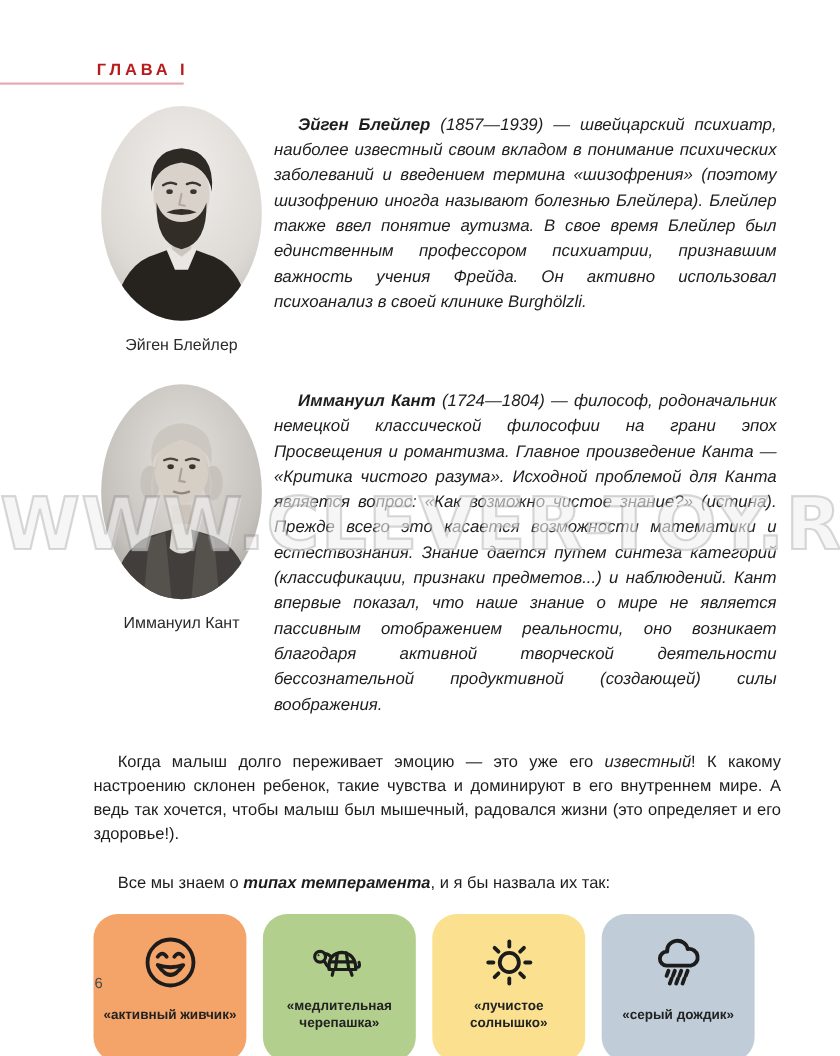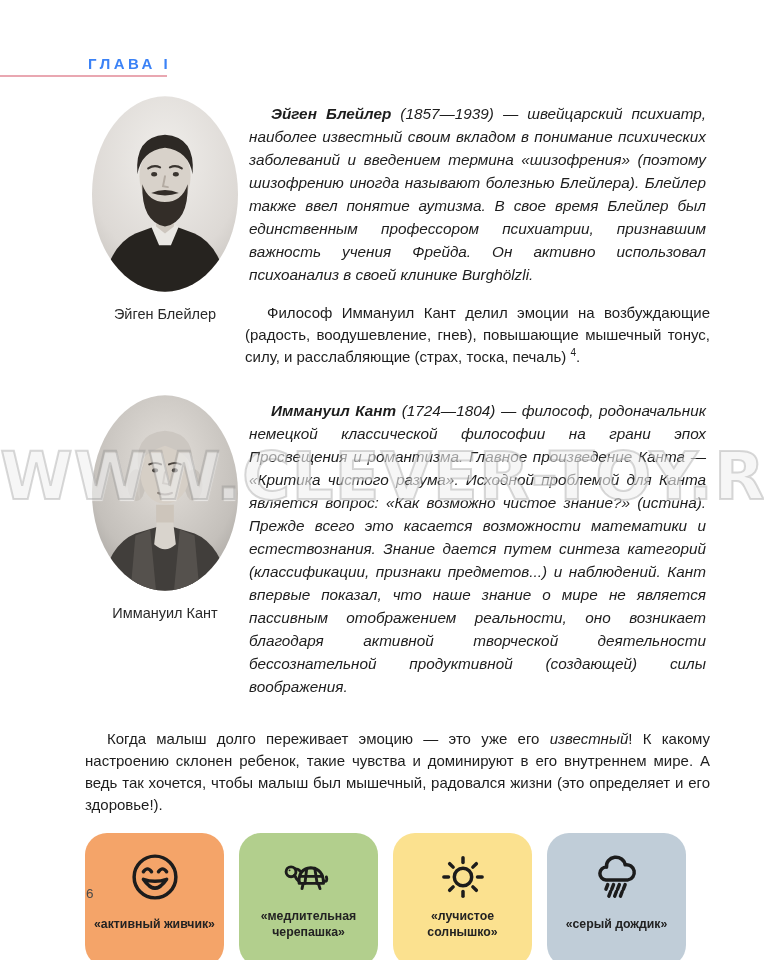--- a/index.html
+++ b/index.html
@@ -76,21 +76,21 @@
   .page-number{
     position:absolute;left:86px;top:886px;
     font-size:13.5px;color:#4a4a4a;
   }
 </style>
 </head>
 <body>
 
 <div class="page">
 
-  <div class="chapter-title" style="color: #3b82f6;">ГЛАВА I</div>
+  <div class="chapter-title" style="color: #b91c1c;">ГЛАВА I</div>
   <div class="chapter-line" style="background-color: rgb(233, 167, 177);"></div>
 
   <div class="watermark">WWW.CLEVER-TOY.RU</div>
 
   <div class="content">
 
     <div class="row">
       <div class="figure-col">
         <svg class="portrait" viewBox="0 0 150 200" xmlns="http://www.w3.org/2000/svg">
           <defs>
@@ -116,21 +116,20 @@
             <ellipse cx="86" cy="80" rx="3" ry="2.2" fill="#3a3530"></ellipse>
             <path d="M58 74 Q64 70 70 73" stroke="#3a3530" stroke-width="2.2" fill="none" stroke-linecap="round"></path>
             <path d="M80 73 Q86 70 92 74" stroke="#3a3530" stroke-width="2.2" fill="none" stroke-linecap="round"></path>
             <path d="M75 82 L73 92 L78 93" stroke="#b3aba2" stroke-width="2" fill="none" stroke-linecap="round"></path>
           </g>
         </svg>
         <div class="figure-caption">Эйген Блейлер</div>
       </div>
       <div class="text-col">
         <p class="bio"><span class="bio-name">Эйген Блейлер</span><span> (1857—1939) — швейцарский психиатр, наиболее известный своим вкладом в понимание психических заболеваний и введением термина «шизофрения» (поэтому шизофрению иногда называют болезнью Блейлера). Блейлер также ввел понятие аутизма. В свое время Блейлер был единственным профессором психиатрии, признавшим важность учения Фрейда. Он активно использовал психоанализ в своей клинике Burghölzli.</span></p>
-        <p class="plain kant-emotions"><span>Философ Иммануил Кант делил эмоции на возбуждающие (радость, воодушевление, гнев), повышающие мышечный тонус, силу, и расслабляющие (страх, тоска, печаль) </span><sup>4</sup><span>.</span></p>
       </div>
     </div>
 
     <div class="row row-kant">
       <div class="figure-col">
         <svg class="portrait" viewBox="0 0 150 200" xmlns="http://www.w3.org/2000/svg">
           <defs>
             <radialGradient id="bg2" cx="50%" cy="35%" r="85%">
               <stop offset="0%" stop-color="#e4e0db"></stop>
               <stop offset="60%" stop-color="#c4c0bb"></stop>
@@ -163,20 +162,21 @@
         </svg>
         <div class="figure-caption">Иммануил Кант</div>
       </div>
       <div class="text-col">
         <p class="bio"><span class="bio-name">Иммануил Кант</span><span> (1724—1804) — философ, родоначальник немецкой классической философии на грани эпох Просвещения и романтизма. Главное произведение Канта — «Критика чистого разума». Исходной проблемой для Канта является вопрос: «Как возможно чистое знание?» (истина). Прежде всего это касается возможности математики и естествознания. Знание дается путем синтеза категорий (классификации, признаки предметов...) и наблюдений. Кант впервые показал, что наше знание о мире не является пассивным отображением реальности, оно возникает благодаря активной творческой деятельности бессознательной продуктивной (создающей) силы воображения.</span></p>
       </div>
     </div>
 
     <p class="plain mood-par"><span>Когда малыш долго переживает эмоцию — это уже его </span><span class="emph-italic">известный</span><span>! К какому настроению склонен ребенок, такие чувства и доминируют в его внутреннем мире. А ведь так хочется, чтобы малыш был мышечный, радовался жизни (это определяет и его здоровье!).</span></p>
 
+    <p class="plain intro-par"><span>Все мы знаем о </span><span class="emph-bold-italic">типах темперамента</span><span>, и я бы назвала их так:</span></p>
 
     <div class="cards">
 
       <div class="card" style="background-color: rgb(244, 164, 105);">
         <div class="card-icon">
           <svg viewBox="0 0 100 100" fill="none" stroke="#1c1c1c" stroke-width="6" stroke-linecap="round" stroke-linejoin="round">
             <circle cx="50" cy="50" r="36"></circle>
             <path d="M30 41 Q37 31 44 41"></path>
             <path d="M56 41 Q63 31 70 41"></path>
             <path d="M30 54 Q50 84 70 54 Q50 61 30 54 Z"></path>

